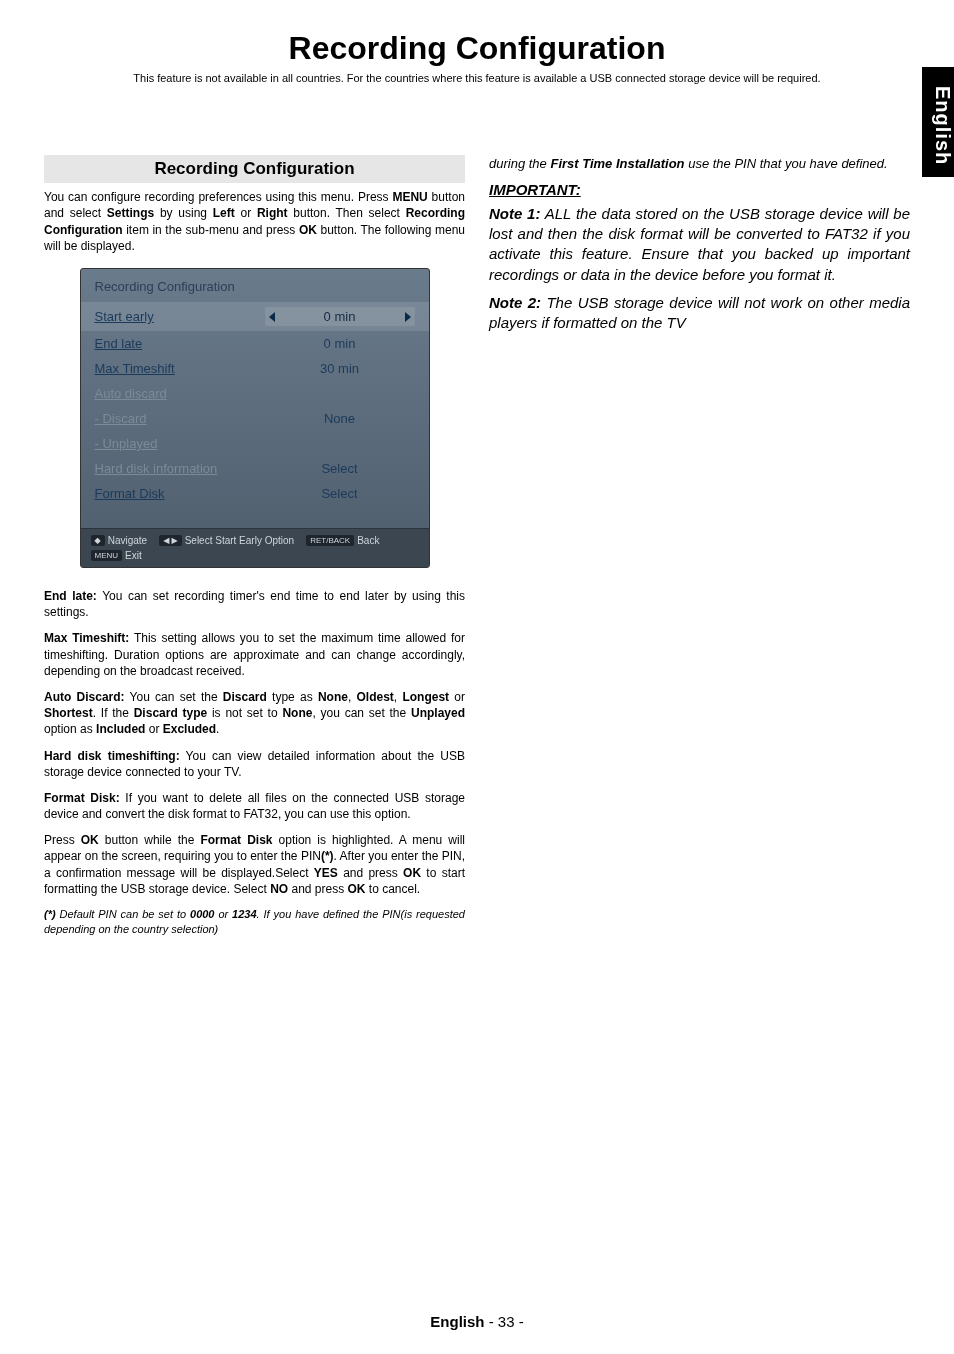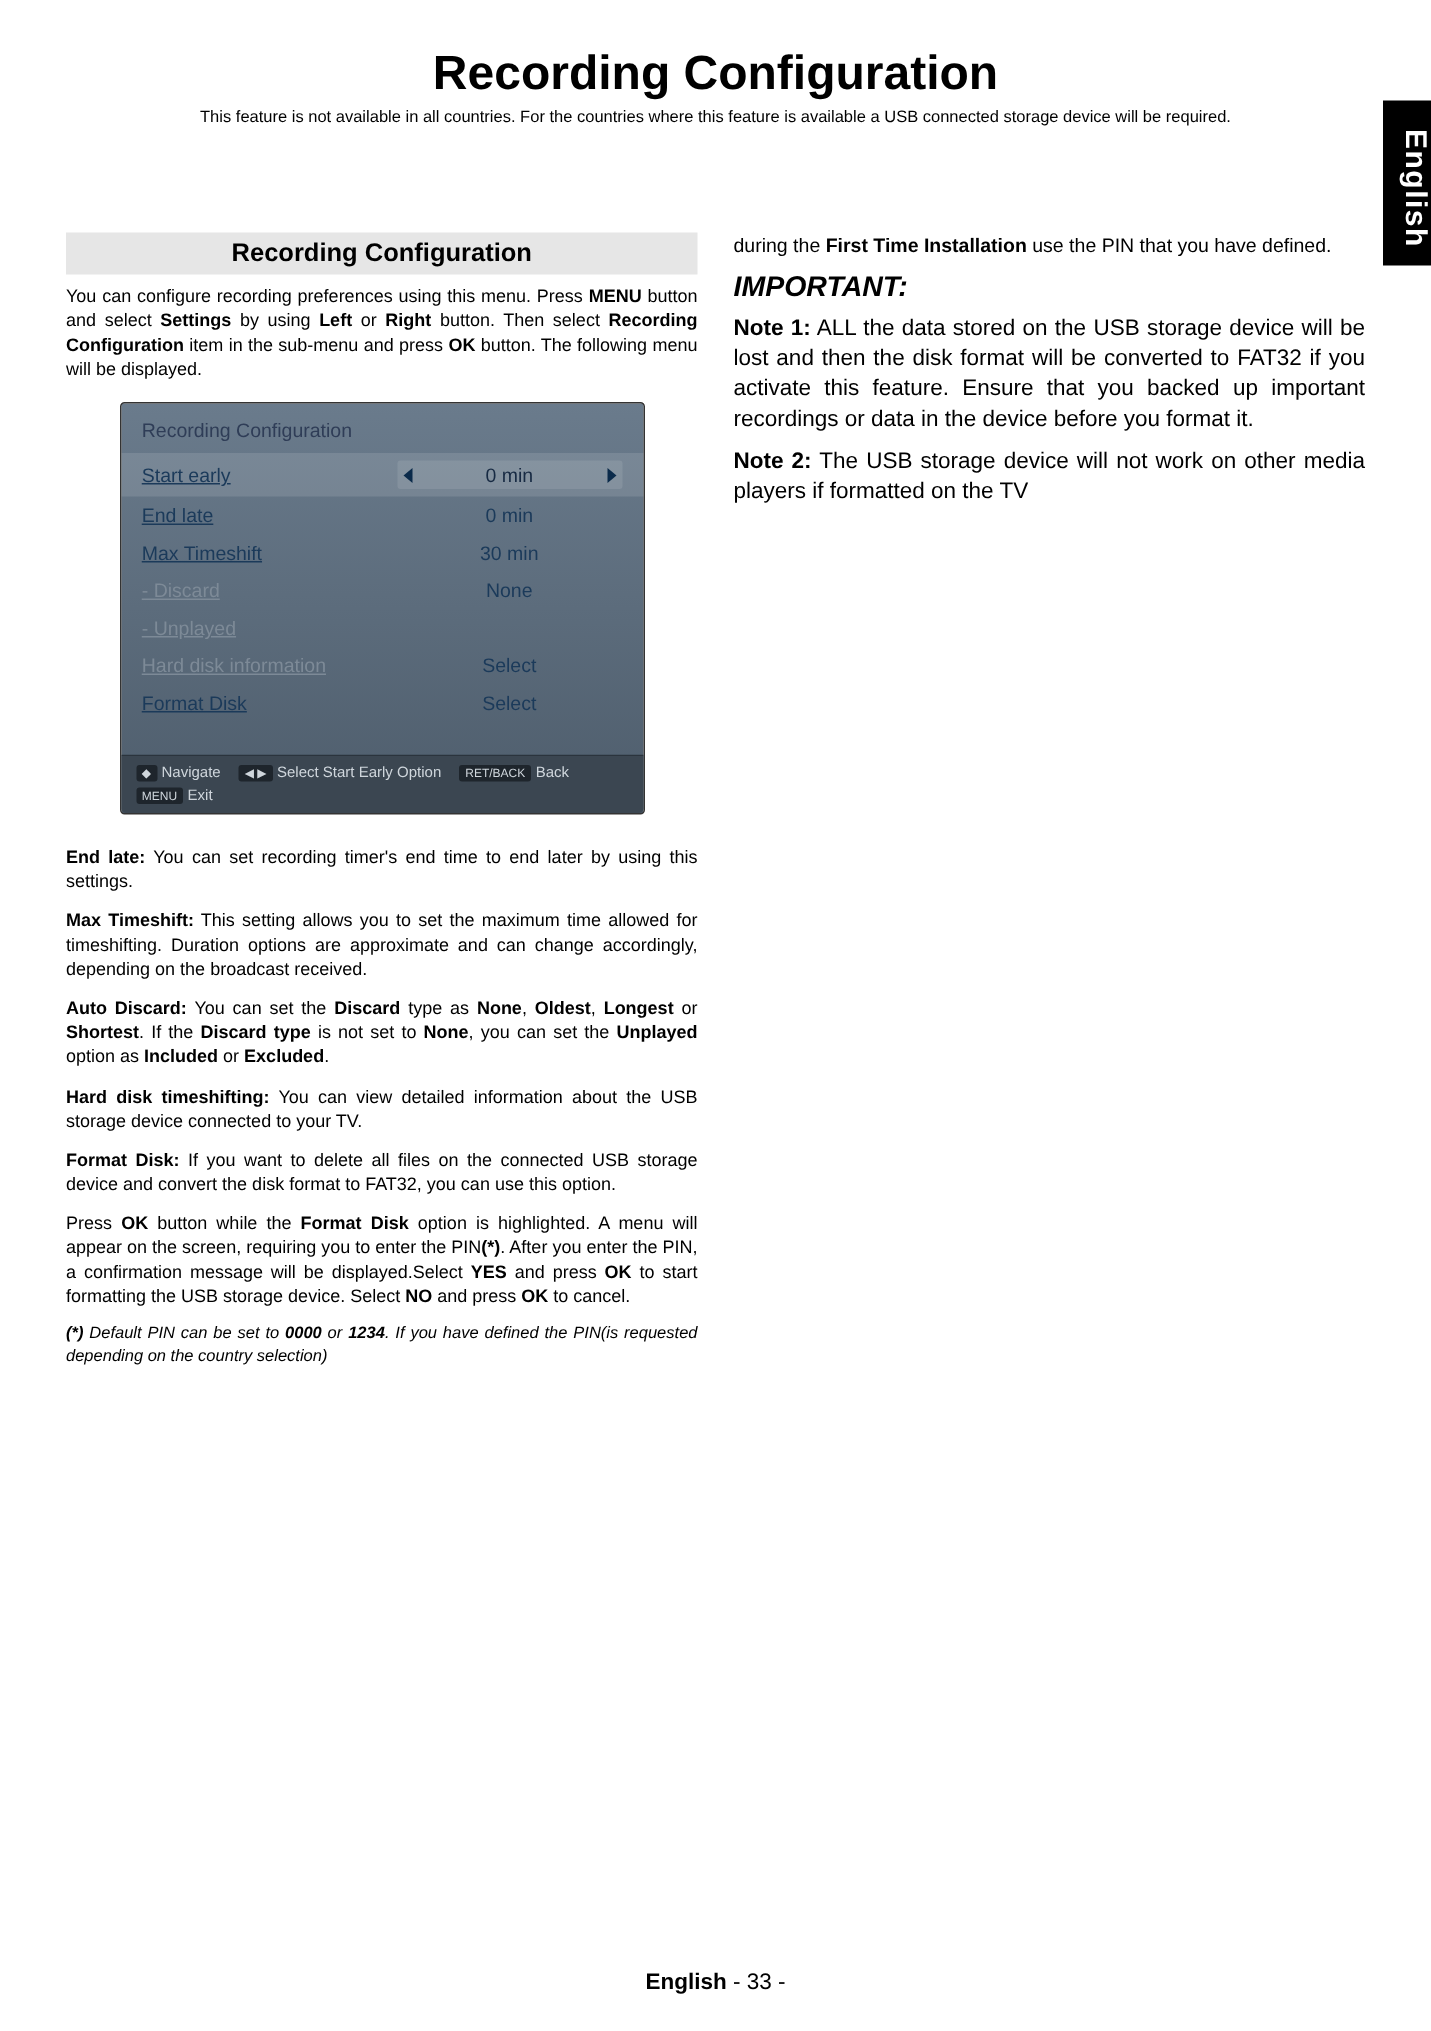--- a/index.html
+++ b/index.html
@@ -66,29 +66,31 @@
   .body-text .b { font-weight: bold; }
   .small-note {
     font-size: 11px;
     font-style: italic;
     text-align: justify;
     line-height: 1.35;
   }
   .small-note .b { font-weight: bold; font-style: italic; }
   .right-italic {
     font-size: 15px;
+    font-style: italic;
     text-align: justify;
     line-height: 1.35;
     margin-bottom: 8px;
   }
   .right-italic .b { font-weight: bold; }
   .important-hdr {
-    font-size: 19px;
+    font-size: 15px;
     font-weight: bold;
     font-style: italic;
+    text-decoration: underline;
     margin-bottom: 6px;
   }
   
   .panel {
     width: 350px;
     margin: 14px auto 20px auto;
     background: linear-gradient(#6a7b8c, #4e5d6c);
     border: 1px solid #333;
     border-radius: 3px;
     font-size: 12px;
@@ -199,20 +201,24 @@
       </div>
       <div class="panel-row">
         <span class="label">End late</span>
         <span class="value-slot">0 min</span>
       </div>
       <div class="panel-row">
         <span class="label">Max Timeshift</span>
         <span class="value-slot">30 min</span>
       </div>
       <div class="panel-row dim">
+        <span class="label">Auto discard</span>
+        <span class="value-slot"></span>
+      </div>
+      <div class="panel-row dim">
         <span class="label">- Discard</span>
         <span class="value-slot">None</span>
       </div>
       <div class="panel-row dim">
         <span class="label">- Unplayed</span>
         <span class="value-slot"></span>
       </div>
       <div class="panel-row dim">
         <span class="label">Hard disk information</span>
         <span class="value-slot">Select</span>

